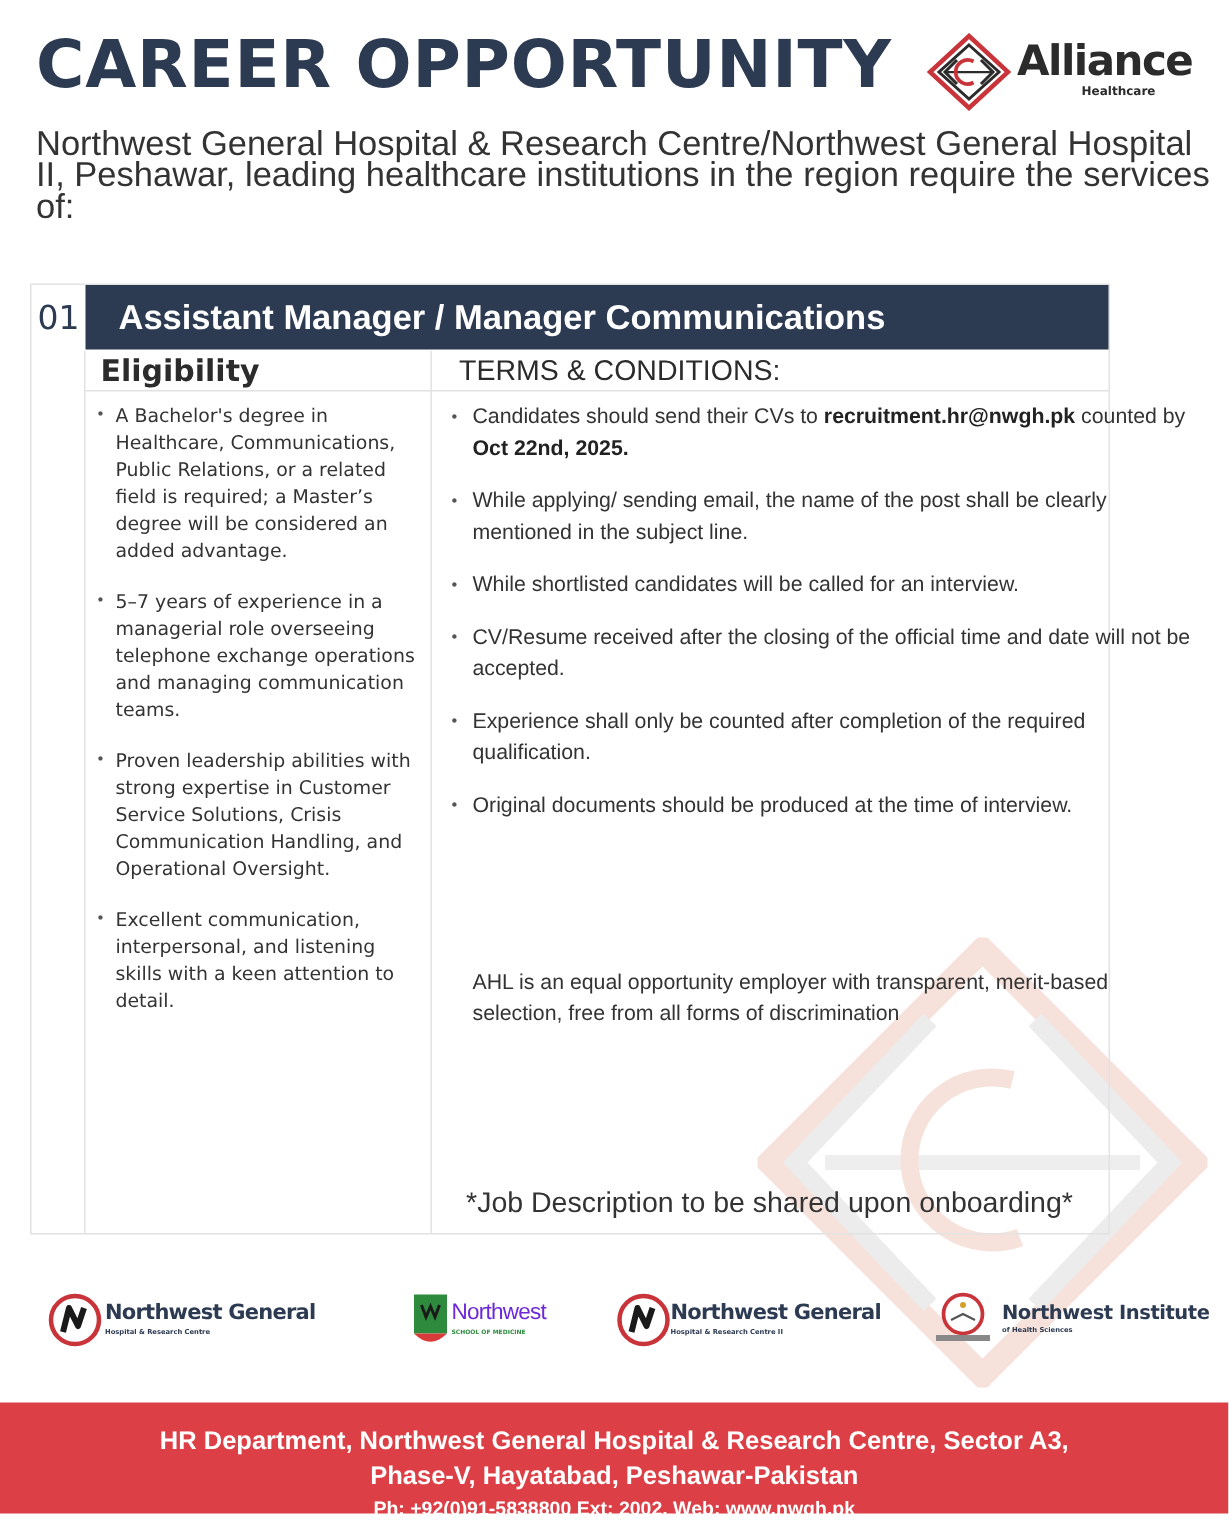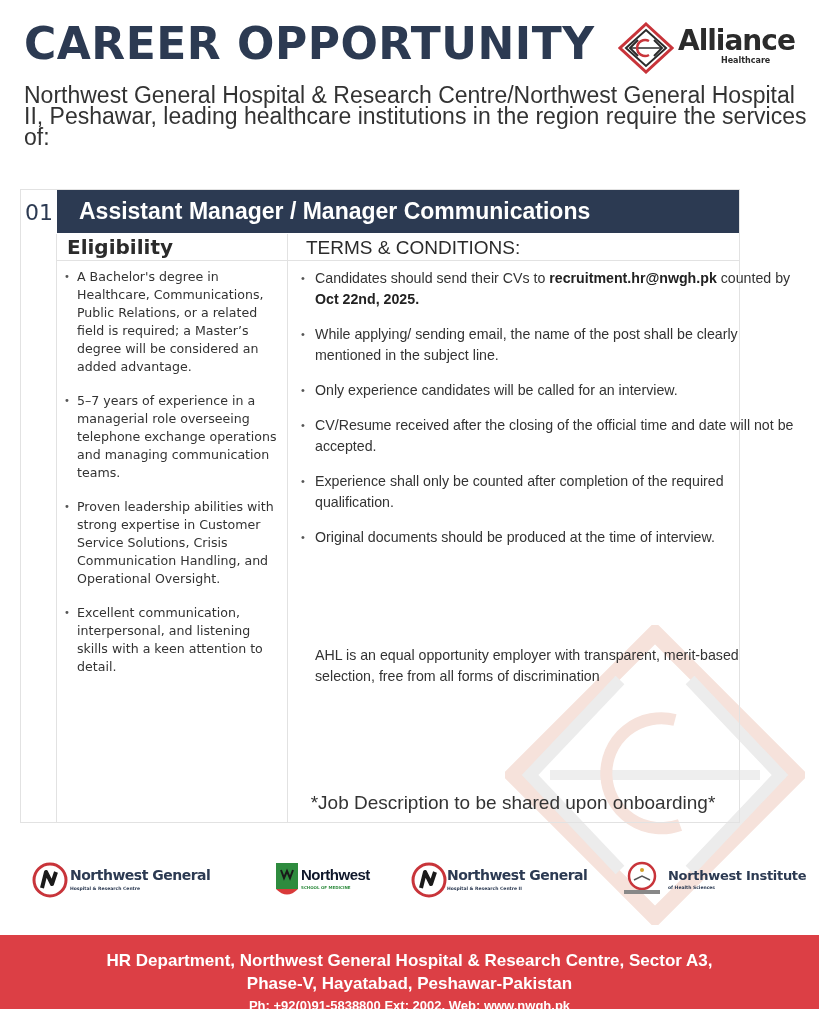--- a/index.html
+++ b/index.html
@@ -89,21 +89,21 @@
   <ul class="elig-list">
     <li>A Bachelor's degree in Healthcare, Communications, Public Relations, or a related field is required; a Master’s degree will be considered an added advantage.</li>
     <li>5–7 years of experience in a managerial role overseeing telephone exchange operations and managing communication teams.</li>
     <li>Proven leadership abilities with strong expertise in Customer Service Solutions, Crisis Communication Handling, and Operational Oversight.</li>
     <li>Excellent communication, interpersonal, and listening skills with a keen attention to detail.</li>
   </ul>
 
   <ul class="terms-list">
     <li><span>Candidates should send their CVs to </span><b>recruitment.hr@nwgh.pk</b><span> counted by </span><br><b>Oct 22nd, 2025.</b></li>
     <li>While applying/ sending email, the name of the post shall be clearly mentioned in the subject line.</li>
-    <li>Only experience candidates will be called for an interview.</li>
+    <li>While shortlisted candidates will be called for an interview.</li>
     <li>CV/Resume received after the closing of the official time and date will not be accepted.</li>
     <li>Experience shall only be counted after completion of the required qualification.</li>
     <li>Original documents should be produced at the time of interview.</li>
   </ul>
 
   <p class="eeo">AHL is an equal opportunity employer with transparent, merit-based selection, free from all forms of discrimination</p>
   <p class="jd-note">*Job Description to be shared upon onboarding*</p>
 </div>
 
 <div class="logos">
@@ -115,21 +115,21 @@
     <span class="lt" style="left:38px;top:7px;font-size:14px;letter-spacing:-0.5px;">Northwest General</span>
     <span class="ls" style="left:38px;top:26px;">Hospital &amp; Research Centre</span>
   </div>
 
   <div class="logo" style="left:275px;width:90px;">
     <svg width="24" height="36" viewBox="0 0 24 36" style="position:absolute;left:0;top:2px;">
       <rect x="1" y="1" width="22" height="26" fill="#2e8b3e"></rect>
       <path d="M1,27 Q12,38 23,27" fill="#d93a3a"></path>
       <path d="M6,8 L9,16 L12,9 L15,16 L18,8" fill="none" stroke="#1a1a1a" stroke-width="2"></path>
     </svg>
-    <span class="lt" style="left:26px;top:6px;font-size:15px;color:#0f172a;font-weight:bold;font-family:'Liberation Sans',sans-serif;letter-spacing:-0.5px;">Northwest</span>
+    <span class="lt" style="left:26px;top:6px;font-size:15px;color:#6d28d9;font-weight:normal;font-family:'Liberation Sans',sans-serif;letter-spacing:-0.5px;">Northwest</span>
     <span class="ls" style="left:26px;top:25px;color:#2e8b3e;font-size:4px;">SCHOOL OF MEDICINE</span>
   </div>
 
   <div class="logo" style="left:411px;width:180px;">
     <svg width="36" height="36" viewBox="0 0 36 36" style="position:absolute;left:0;top:2px;">
       <circle cx="18" cy="18" r="16" fill="#fff" stroke="#c8343a" stroke-width="3"></circle>
       <path d="M10,26 L14,10 L20,22 L24,10" fill="none" stroke="#1a1a1a" stroke-width="4" stroke-linejoin="round"></path>
     </svg>
     <span class="lt" style="left:36px;top:7px;font-size:14px;letter-spacing:-0.5px;">Northwest General</span>
     <span class="ls" style="left:36px;top:26px;">Hospital &amp; Research Centre II</span>

